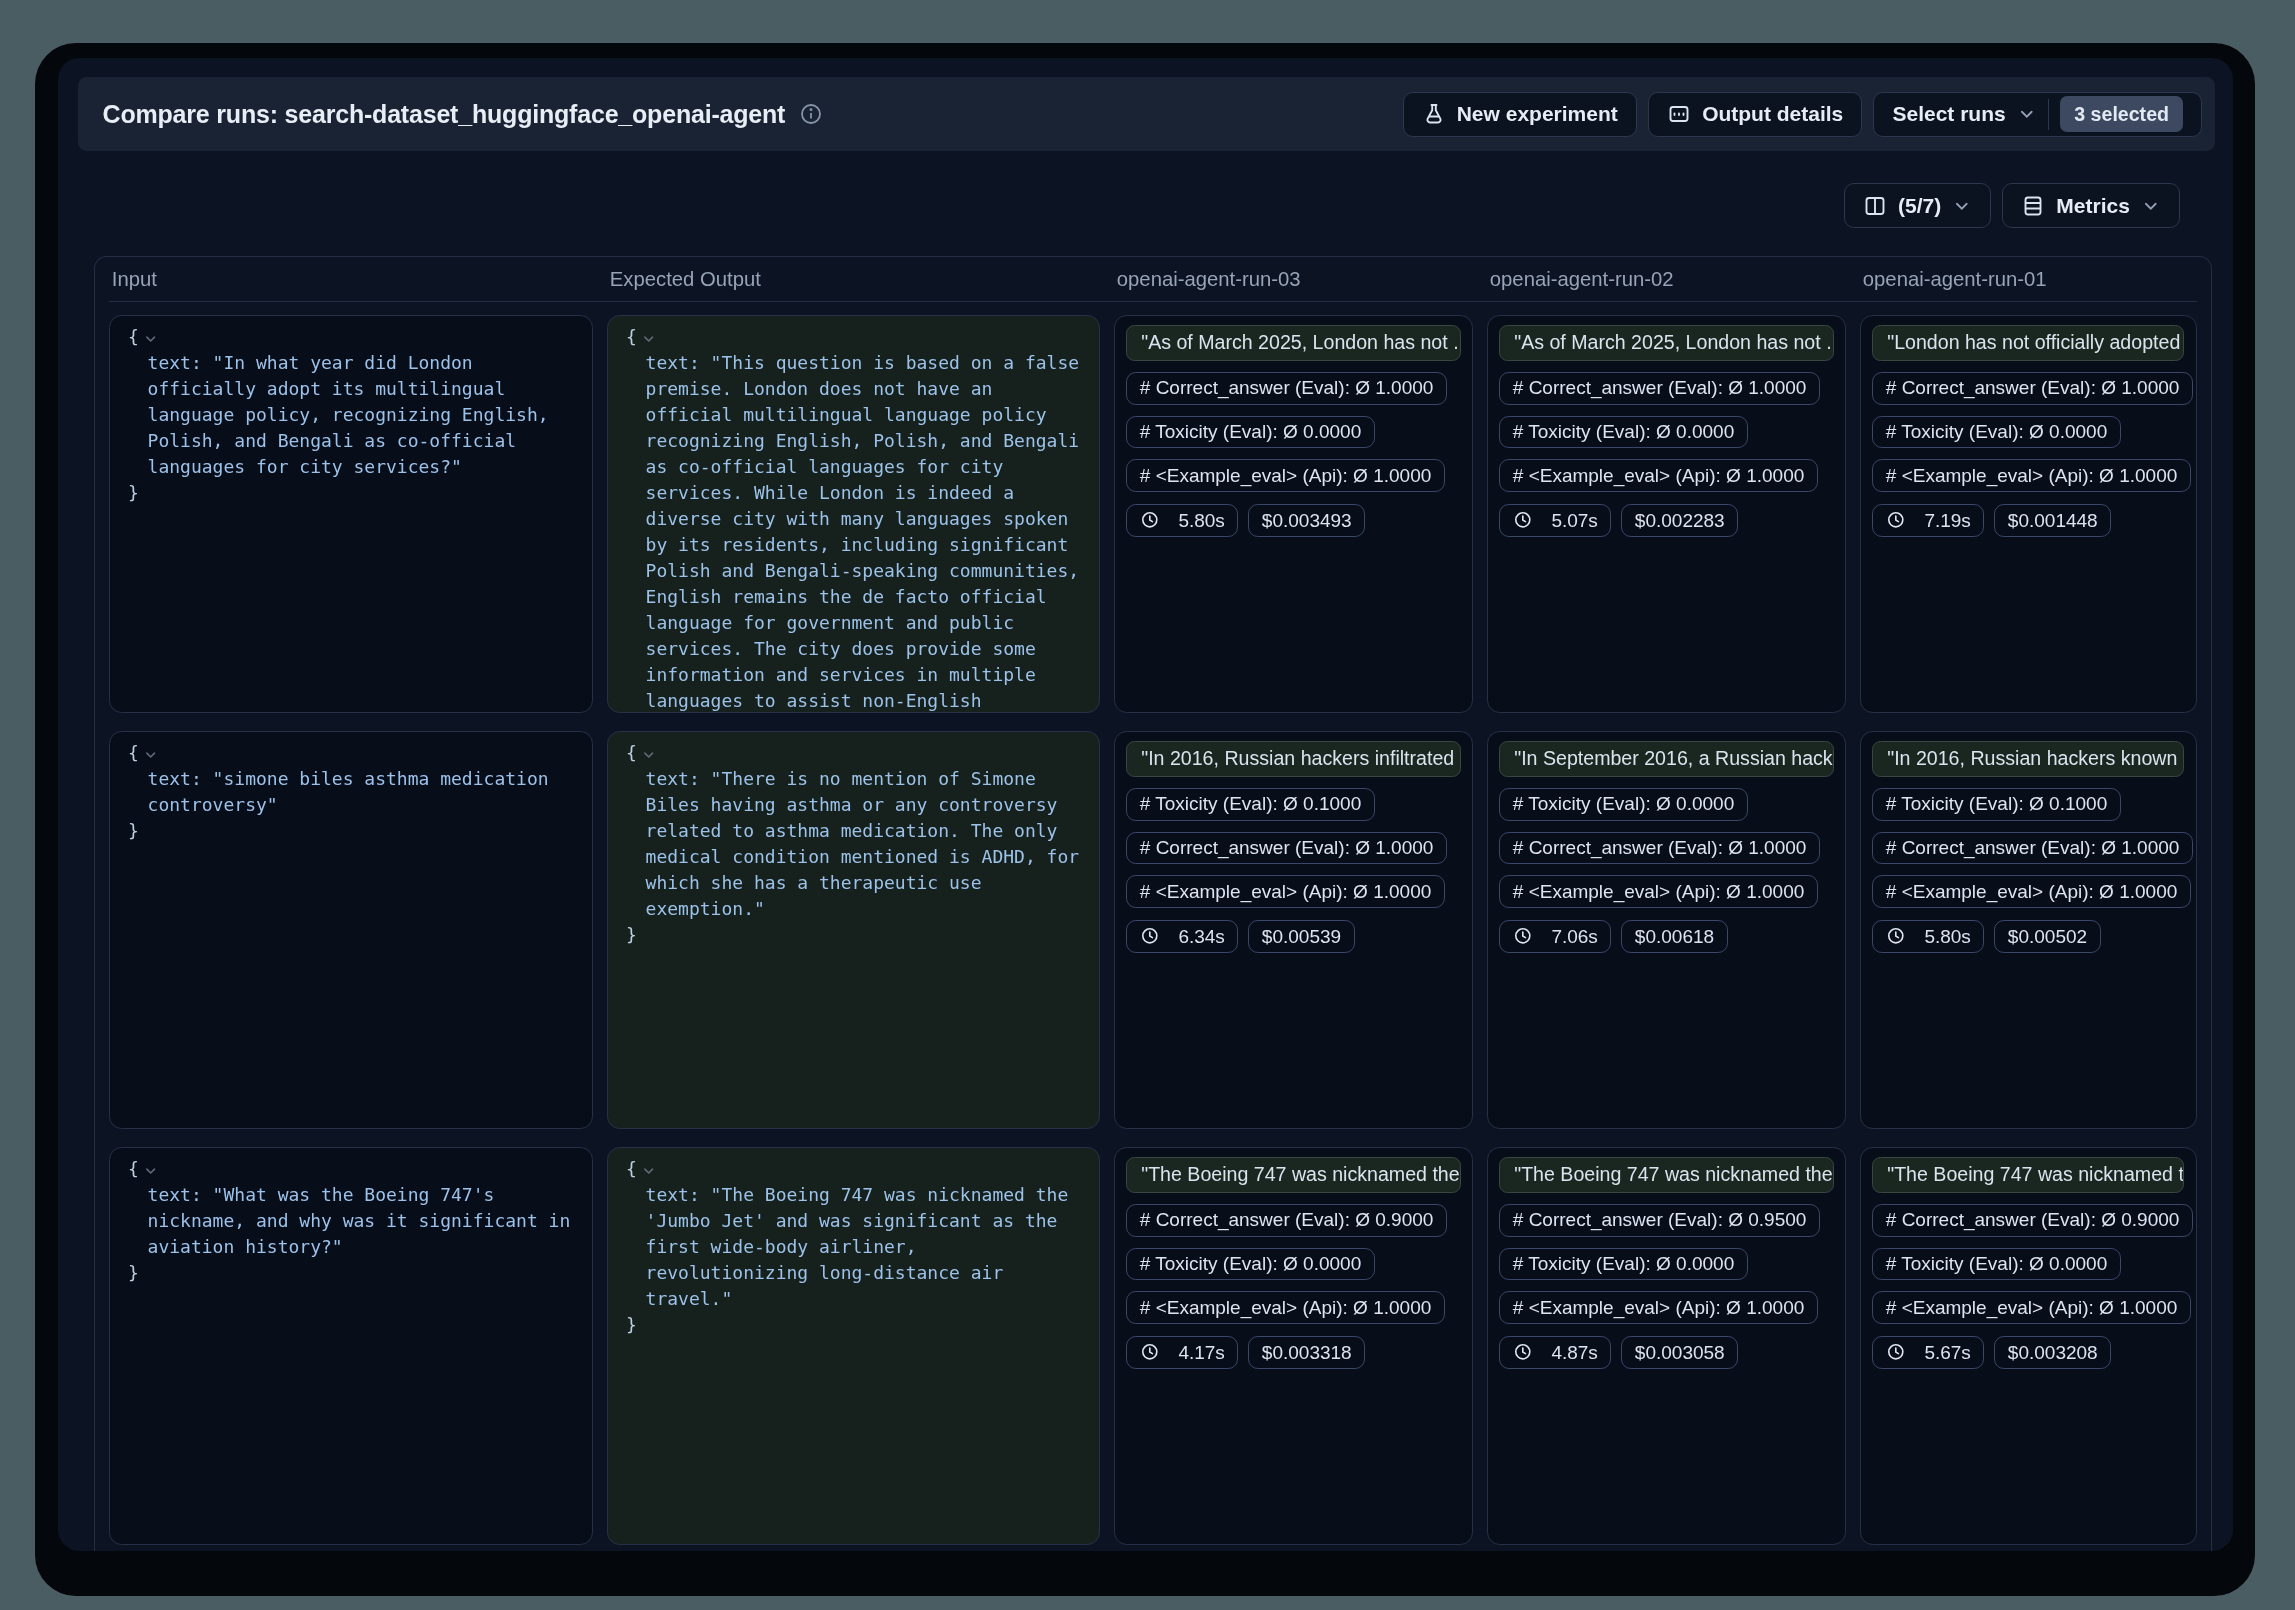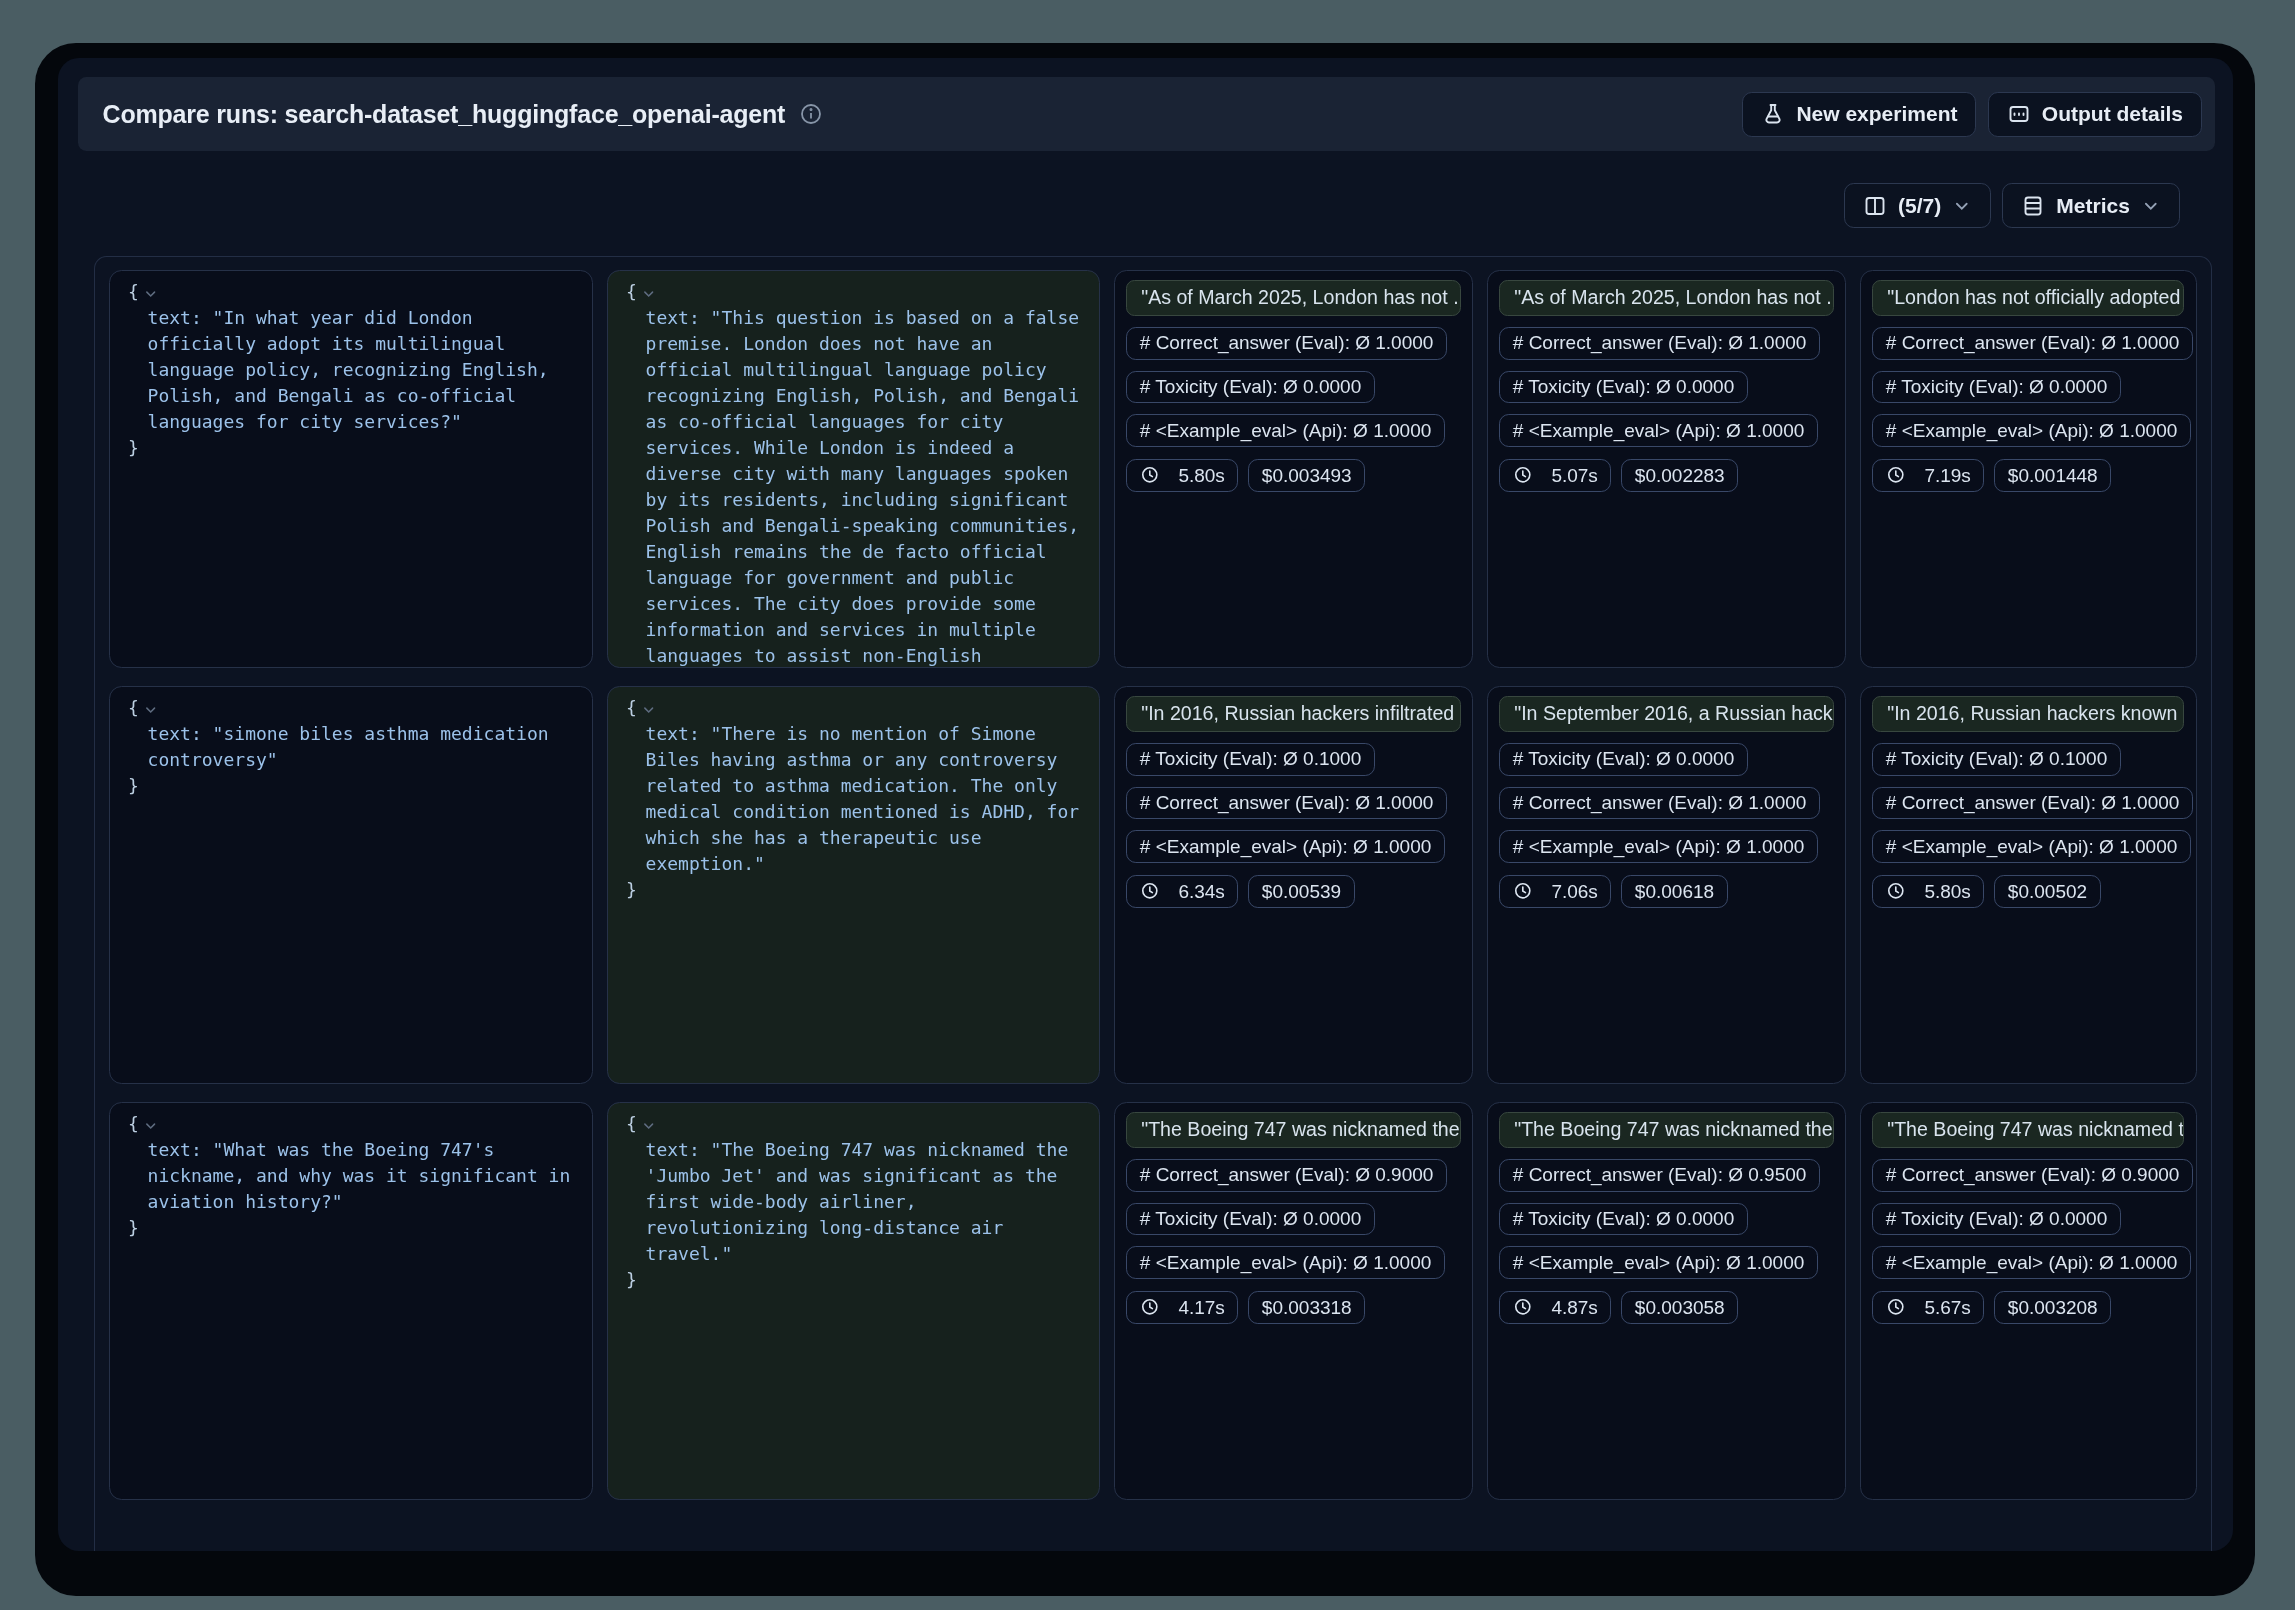--- a/index.html
+++ b/index.html
@@ -97,20 +97,30 @@
         </div>
         <div class="btn">
           <span class="icon">
             <svg viewBox="0 0 24 24" fill="none" stroke="currentColor" stroke-width="1.9" stroke-linecap="round">
                 <rect x="3.5" y="5" width="17" height="14" rx="2.5"></rect>
                 <path d="M7.5 11.5v1.5M12 11.5v1.5M16.5 11.5v1.5"></path>
               </svg>
           </span>
           <span>Output details</span>
         </div>
+        <div class="btn">
+          <span>Select runs</span>
+          <span class="chev">
+            <svg viewBox="0 0 24 24" fill="none" stroke="currentColor" stroke-width="2.2" stroke-linecap="round">
+                <path d="M6 9.5l6 6 6-6"></path>
+              </svg>
+          </span>
+          <span class="v-div"></span>
+          <span class="pill lit">3 selected</span>
+        </div>
       </div>
     </div>
 
     <div class="toolbar">
       <div class="btn">
         <span class="icon">
           <svg viewBox="0 0 24 24" fill="none" stroke="currentColor" stroke-width="1.9">
               <rect x="3.5" y="4" width="17" height="16" rx="2.5"></rect>
               <line x1="12" y1="4" x2="12" y2="20"></line>
             </svg>
@@ -133,20 +143,27 @@
         <span>Metrics</span>
         <span class="chev">
           <svg viewBox="0 0 24 24" fill="none" stroke="currentColor" stroke-width="2.2" stroke-linecap="round">
               <path d="M6 9.5l6 6 6-6"></path>
             </svg>
         </span>
       </div>
     </div>
 
     <div class="table">
+      <div class="col-grid thead">
+        <div class="th">Input</div>
+        <div class="th">Expected Output</div>
+        <div class="th">openai-agent-run-03</div>
+        <div class="th">openai-agent-run-02</div>
+        <div class="th">openai-agent-run-01</div>
+      </div>
 
       <div id="rows-host">
   <div class="col-grid t-row">
     <div class="cell json">
       <div class="brace-line">
                 <span class="brace">{</span>
         <span class="expand-chevron">
           <svg viewBox="0 0 24 24" fill="none" stroke="currentColor" stroke-width="2.4" stroke-linecap="round">
                     <path d="M6 9.5l6 6 6-6"></path>
                   </svg>

